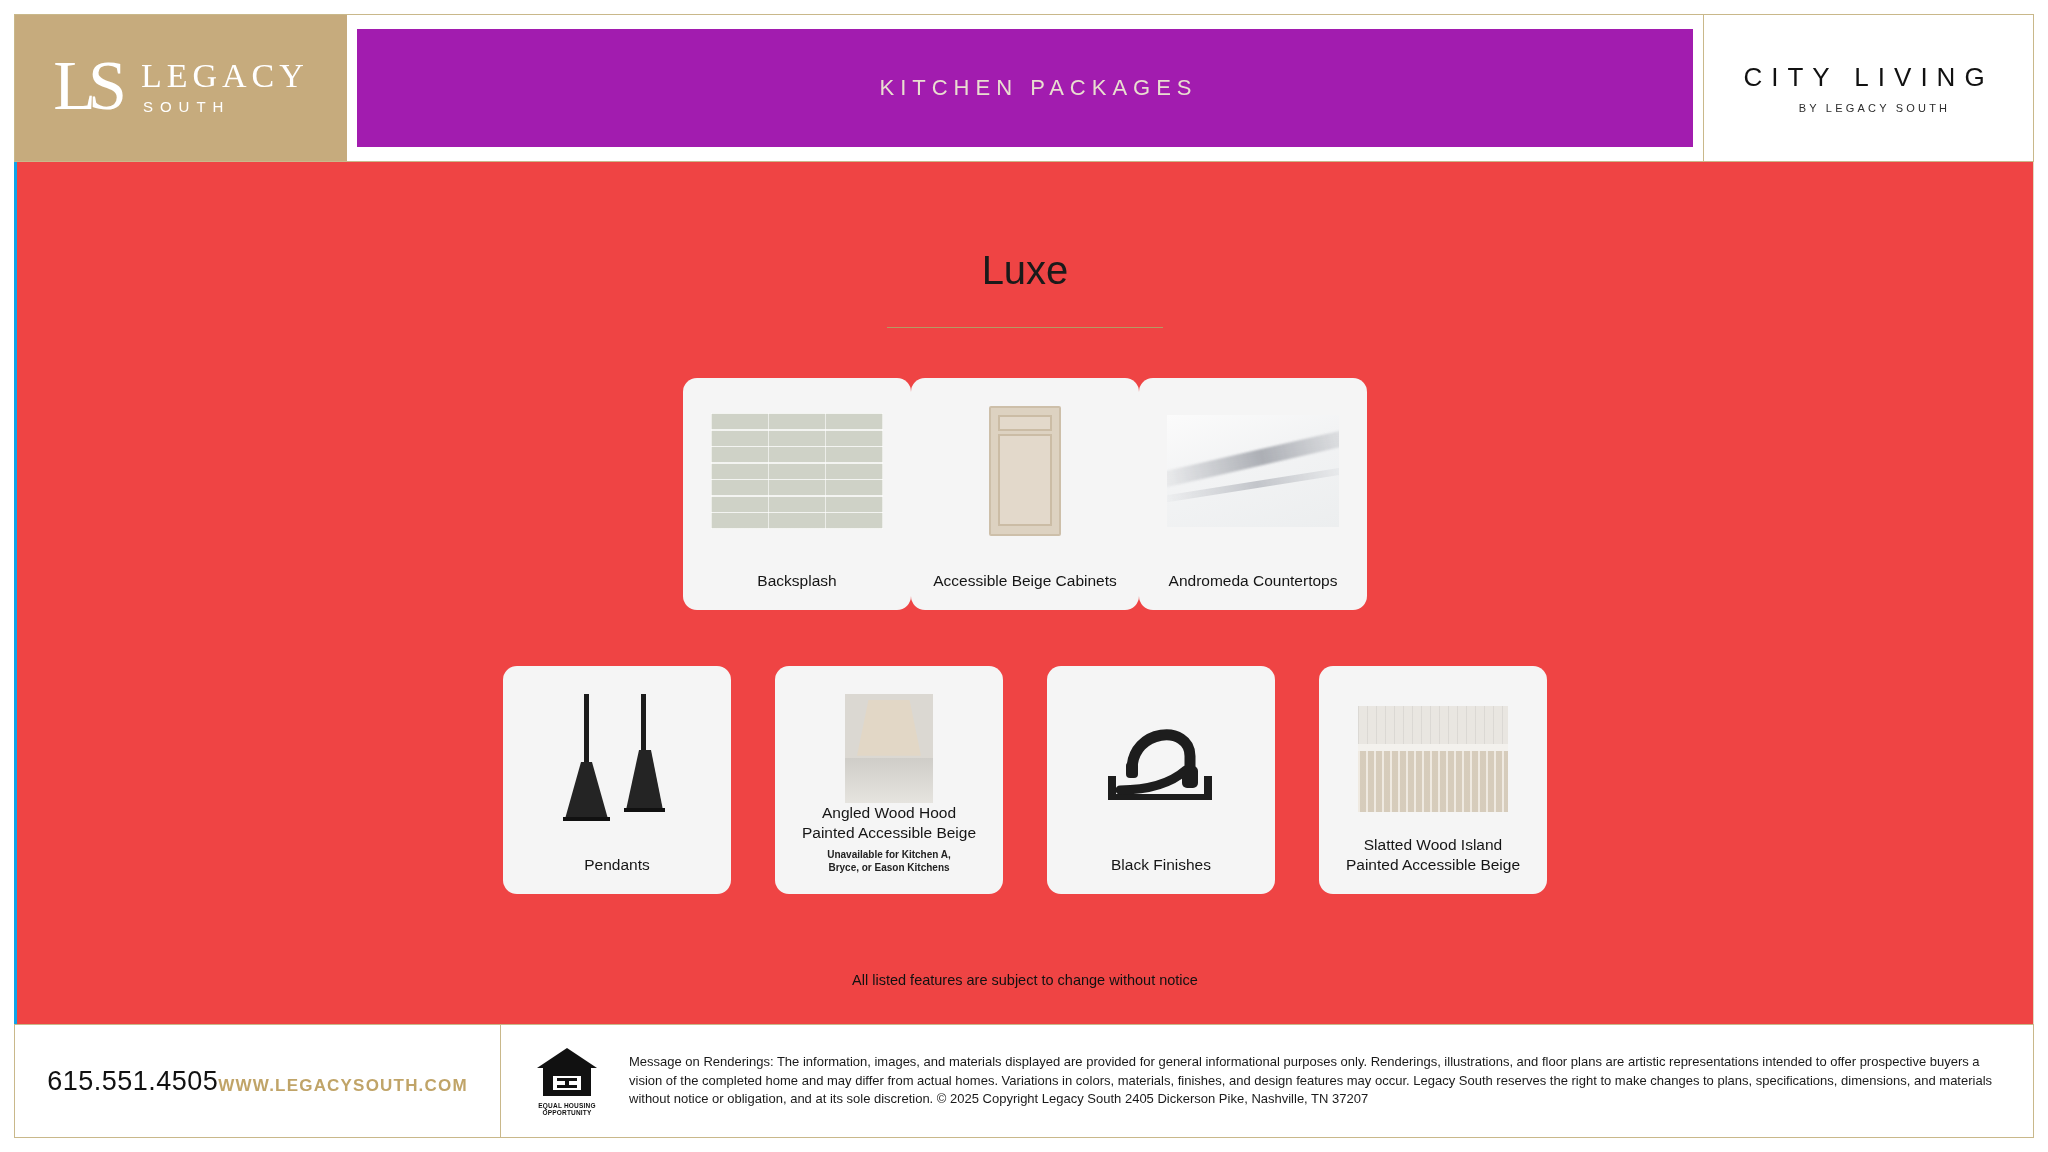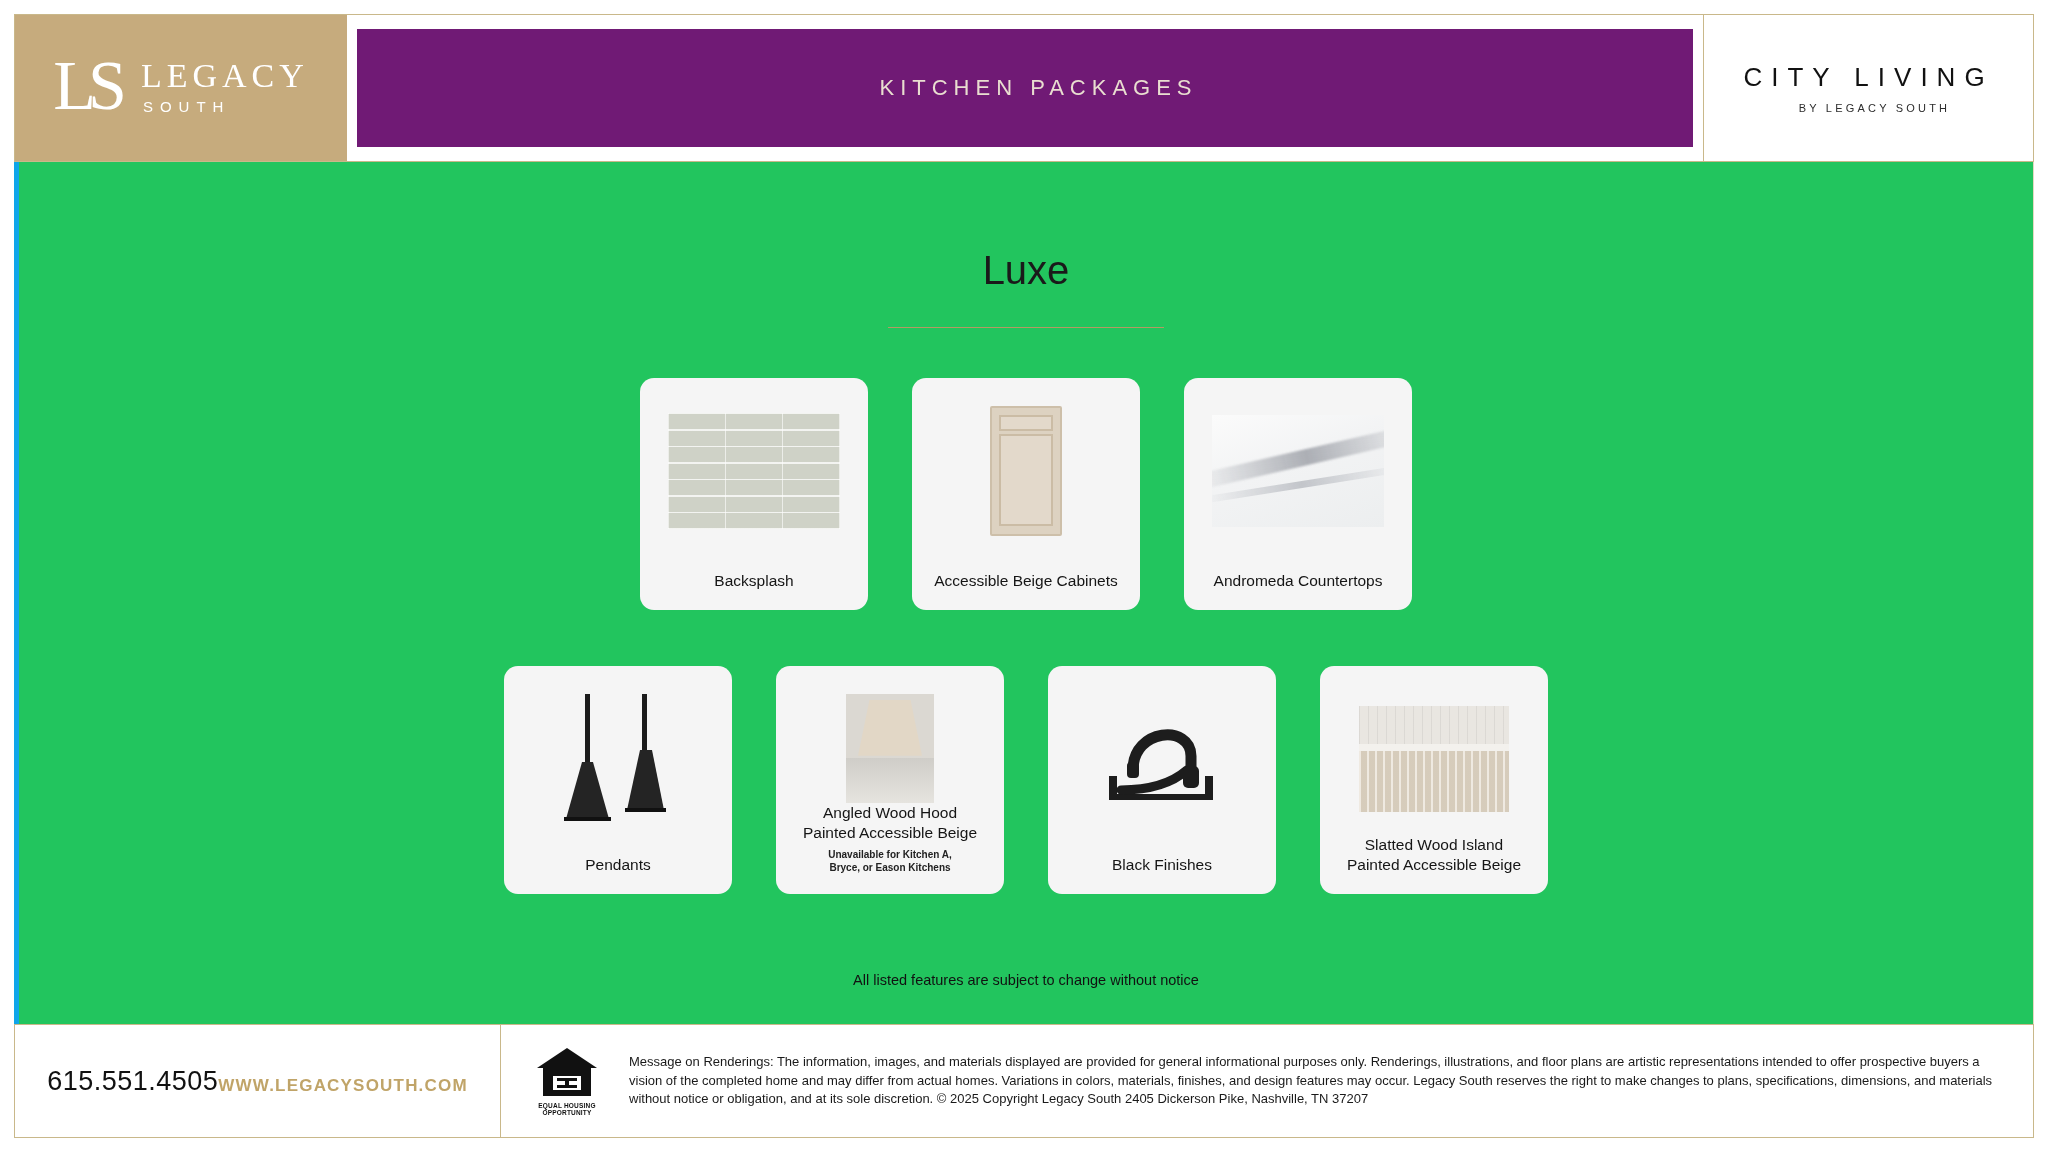--- a/index.html
+++ b/index.html
@@ -61,21 +61,21 @@
   }
   .logo-sub {
     color: #ffffff;
     font-size: 15px;
     letter-spacing: 7px;
     margin-top: 4px;
     margin-left: 2px;
   }
   .title-bar {
     flex: 1 1 auto;
-    background: #701a75;
+    background: #a21caf;
     margin: 14px 10px 14px 10px;
     display: flex;
     align-items: center;
     justify-content: center;
     padding-left: 27px;
   }
   .title-bar-text {
     color: #e9ded0;
     font-size: 22px;
     letter-spacing: 6px;
@@ -104,22 +104,22 @@
     padding-left: 12px;
   }
 
   
   .body-area {
     position: absolute;
     left: 14px;
     top: 162px;
     width: 2020px;
     height: 862px;
-    background: #22c55e;
-    border-left: 5px solid #0ea5e9;
+    background: #ef4444;
+    border-left: 3px solid #0ea5e9;
     border-right: 1px solid #e3d9c0;
   }
   .package-title {
     text-align: center;
     margin-top: 86px;
     font-size: 40px;
     color: #1a1a1a;
     font-family: "Liberation Sans", sans-serif;
     font-weight: 400;
   }
@@ -128,21 +128,21 @@
     height: 1px;
     background: #b49a63;
     margin: 34px auto 0 auto;
   }
 
   .grid-row {
     display: flex;
     justify-content: center;
     align-items: flex-start;
   }
-  .row1 { margin-top: 50px; gap: 44px; }
+  .row1 { margin-top: 50px; }
   .row2 { margin-top: 56px; gap: 44px; }
 
   .card {
     background: #f5f5f5;
     border-radius: 14px;
     width: 228px;
     display: flex;
     flex-direction: column;
     align-items: center;
     padding: 16px 10px 20px 10px;

